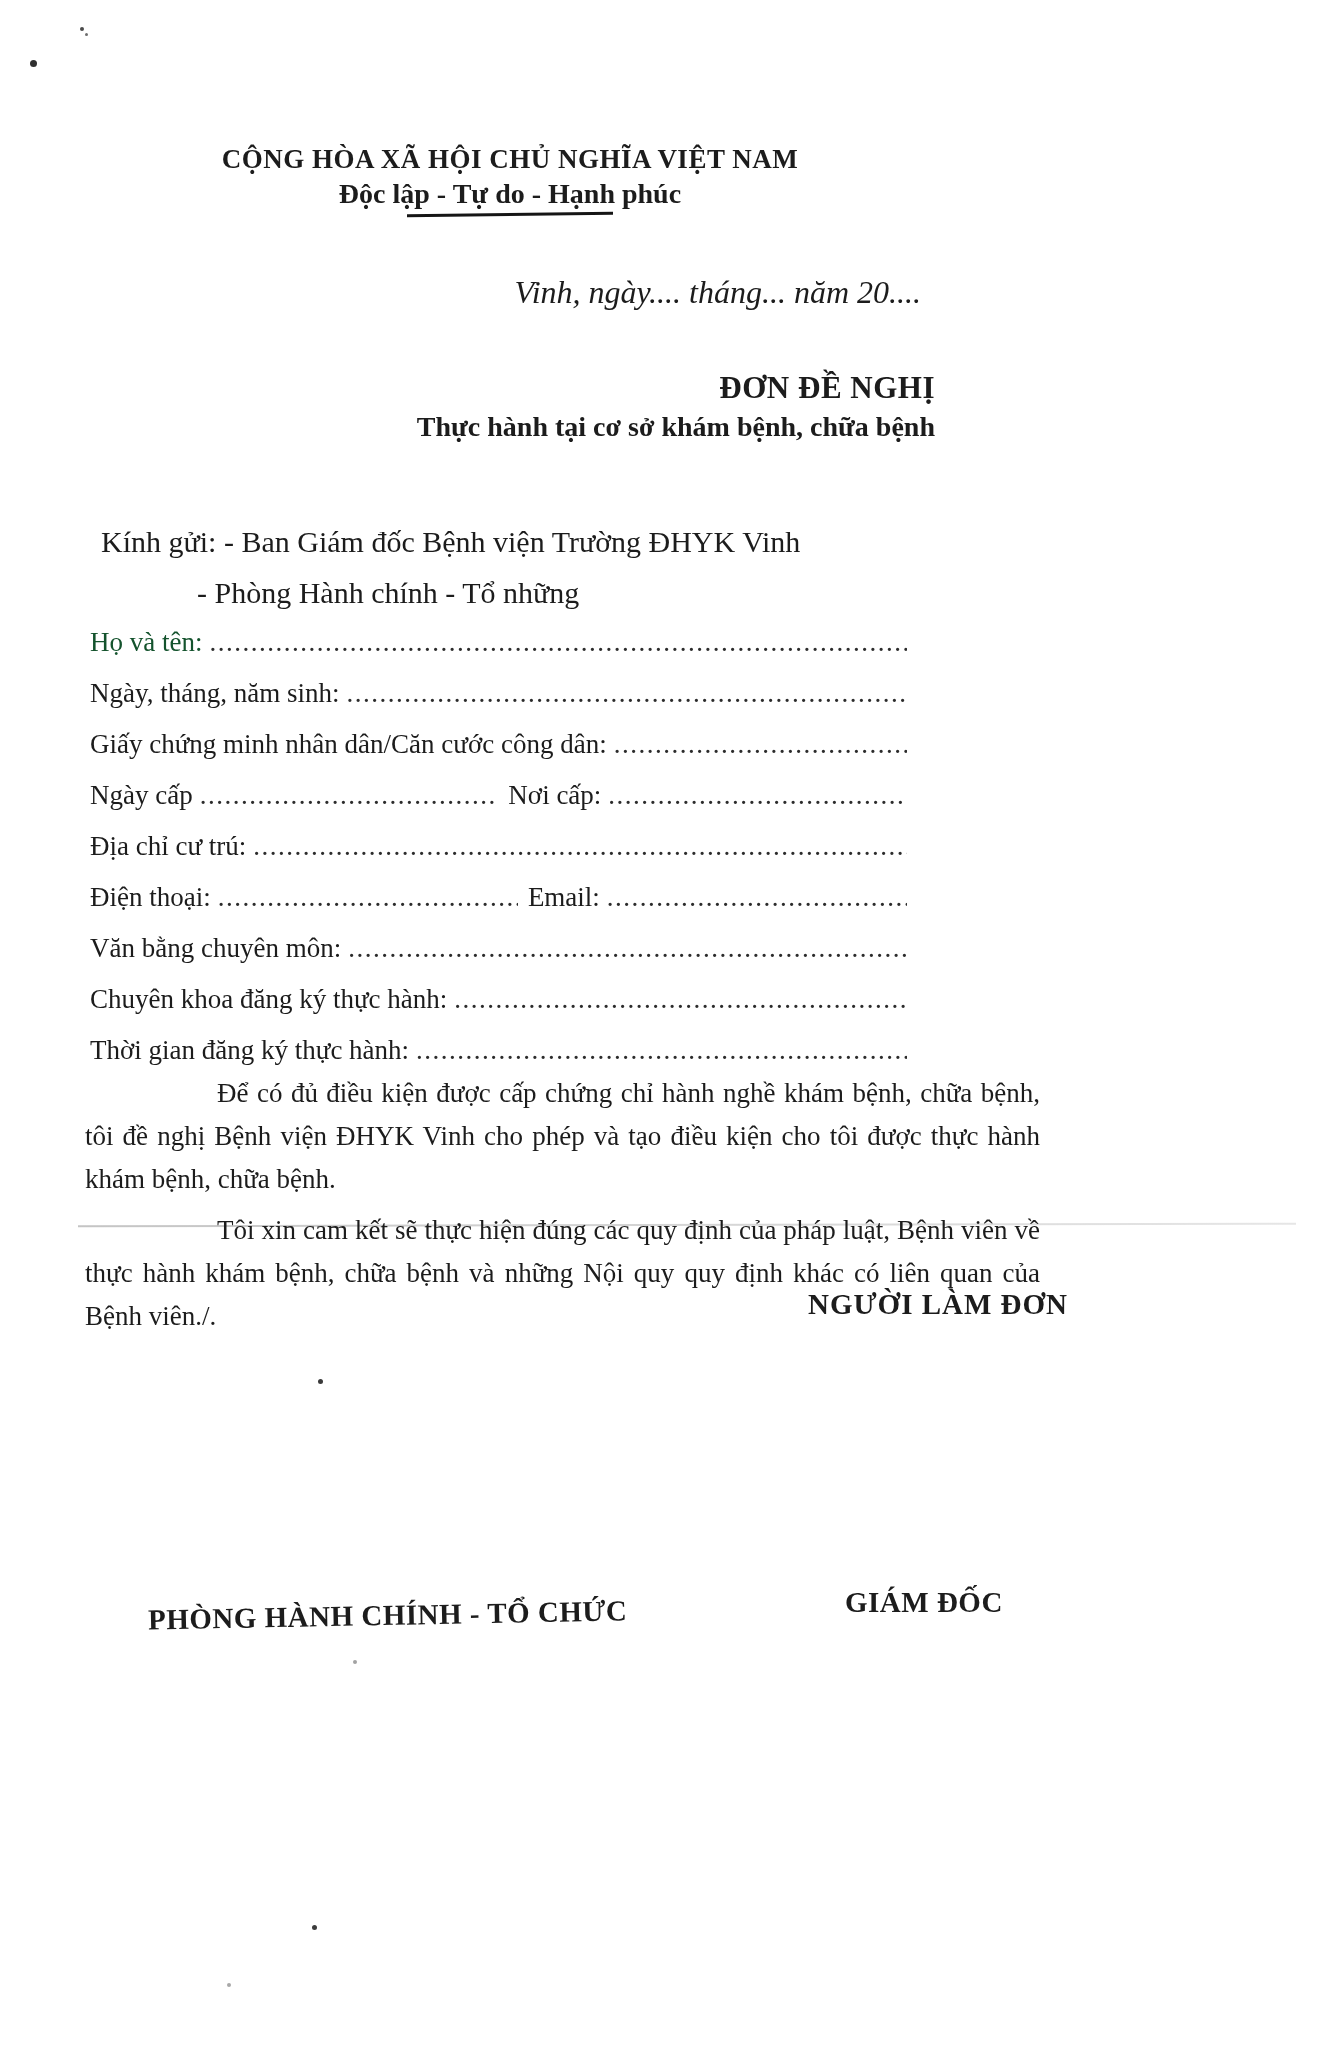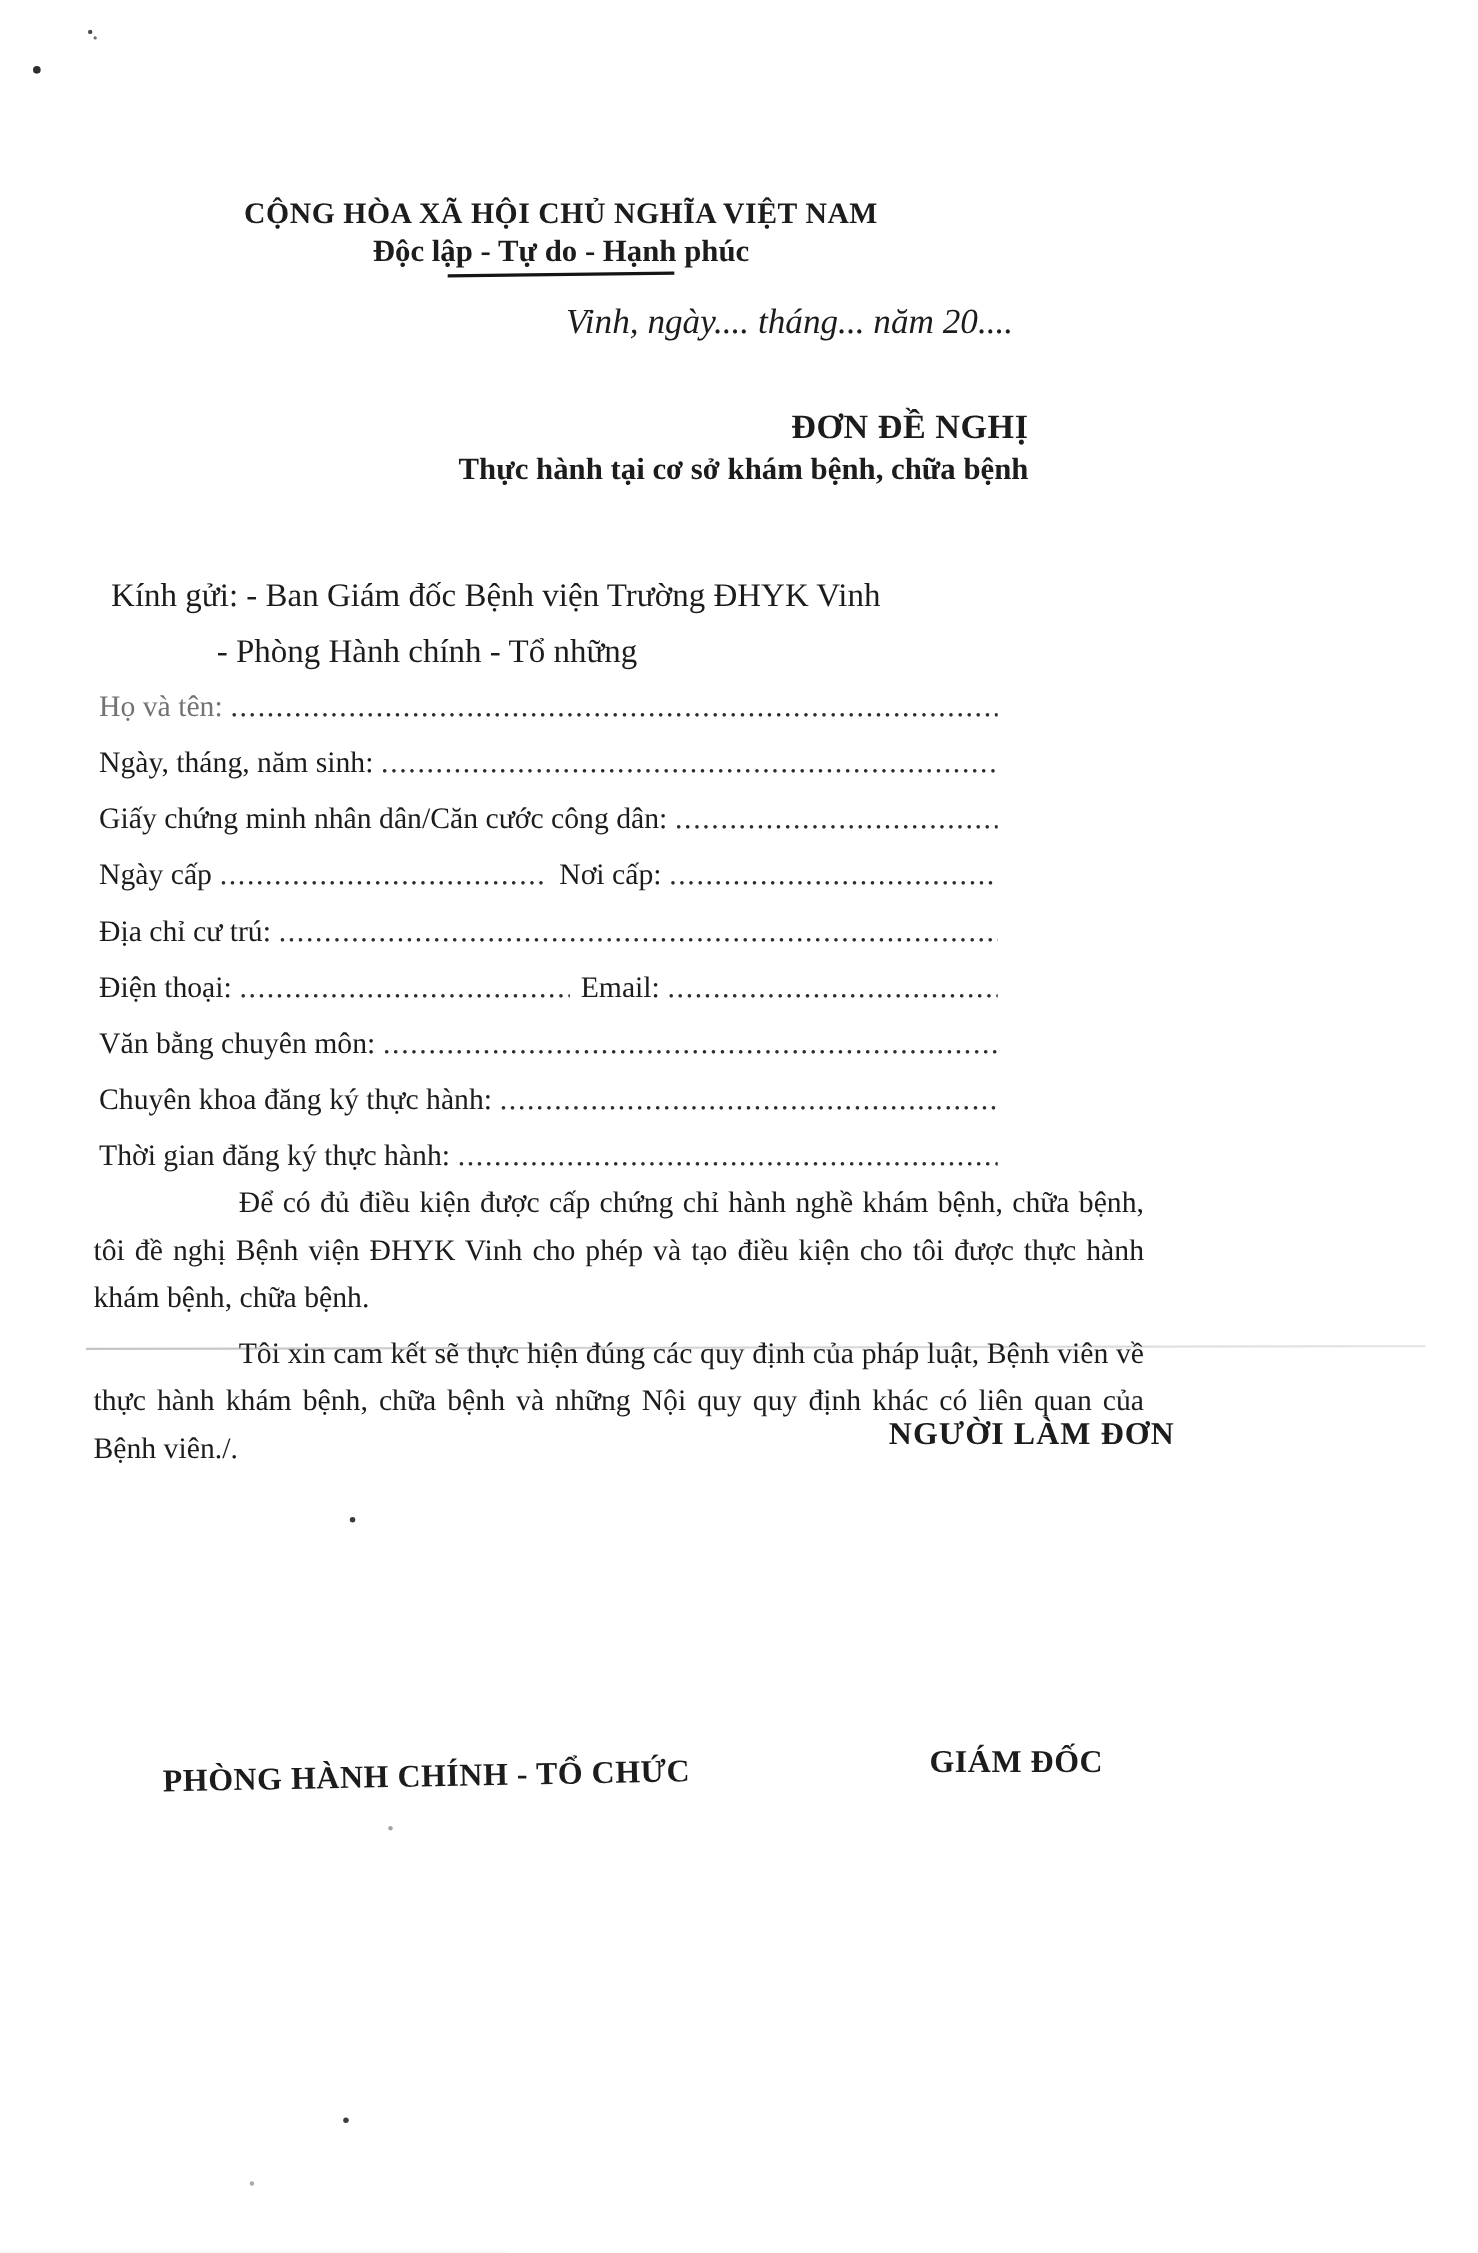--- a/index.html
+++ b/index.html
@@ -5,42 +5,42 @@
   html,body{margin:0;padding:0;background:#e9e9e9;}
   .page{
     position:relative;
     width:1344px;height:2048px;
     background:#ffffff;
     font-family:"Liberation Serif","DejaVu Serif",serif;
     color:#1c1c1c;
     overflow:hidden;
   }
   
-  .header{position:absolute;top:142px;left:85px;width:850px;text-align:center;margin-top:35px;}
+  .header{position:absolute;top:142px;left:85px;width:850px;text-align:center;}
   .national-title{font-size:27px;font-weight:bold;letter-spacing:.5px;line-height:34px;}
   .motto{font-size:28px;font-weight:bold;line-height:36px;}
   .motto-underline{width:206px;height:3px;background:#151515;margin:1px auto 0;transform:rotate(-.7deg);}
   .date-line{
     position:absolute;top:274px;left:85px;width:850px;
     text-align:right;padding-right:14px;box-sizing:border-box;
     font-style:italic;font-size:32px;
   }
   
   .doc-title-wrap{position:absolute;top:368px;left:85px;width:850px;text-align:right;}
   .doc-title{font-size:31px;font-weight:bold;line-height:40px;letter-spacing:.5px;}
   .doc-subtitle{font-size:28px;font-weight:bold;line-height:38px;}
   
   .recipient{position:absolute;top:516px;left:85px;width:900px;font-size:30px;line-height:51px;}
   .recipient .r1{padding-left:16px;}
   .recipient .r2{padding-left:112px;}
   
   .form{position:absolute;top:622px;left:85px;width:822px;}
   .form-row{display:flex;align-items:baseline;height:51px;line-height:40px;font-size:27px;padding-left:5px;}
   .flabel{white-space:nowrap;}
-  .faded{color:#737373;}
+  .faded{color:#14532d;}
   .dots{flex:1 1 0;overflow:hidden;white-space:nowrap;letter-spacing:1.5px;padding-left:7px;color:#2b2b2b;}
   .seg2{padding-left:10px;}
   
   .bodytext{position:absolute;top:1072px;left:85px;width:955px;}
   .body-para{margin:0;font-size:27px;line-height:43px;text-align:justify;text-indent:132px;}
   .body-para + .body-para{margin-top:8px;}
   
   .applicant-sign{position:absolute;top:1288px;left:808px;font-size:29px;font-weight:bold;letter-spacing:1px;}
   .dept-label{position:absolute;top:1599px;left:148px;font-size:29px;font-weight:bold;letter-spacing:.5px;transform:rotate(-1.1deg);}
   .director-label{position:absolute;top:1586px;left:845px;font-size:29px;font-weight:bold;letter-spacing:.5px;}

